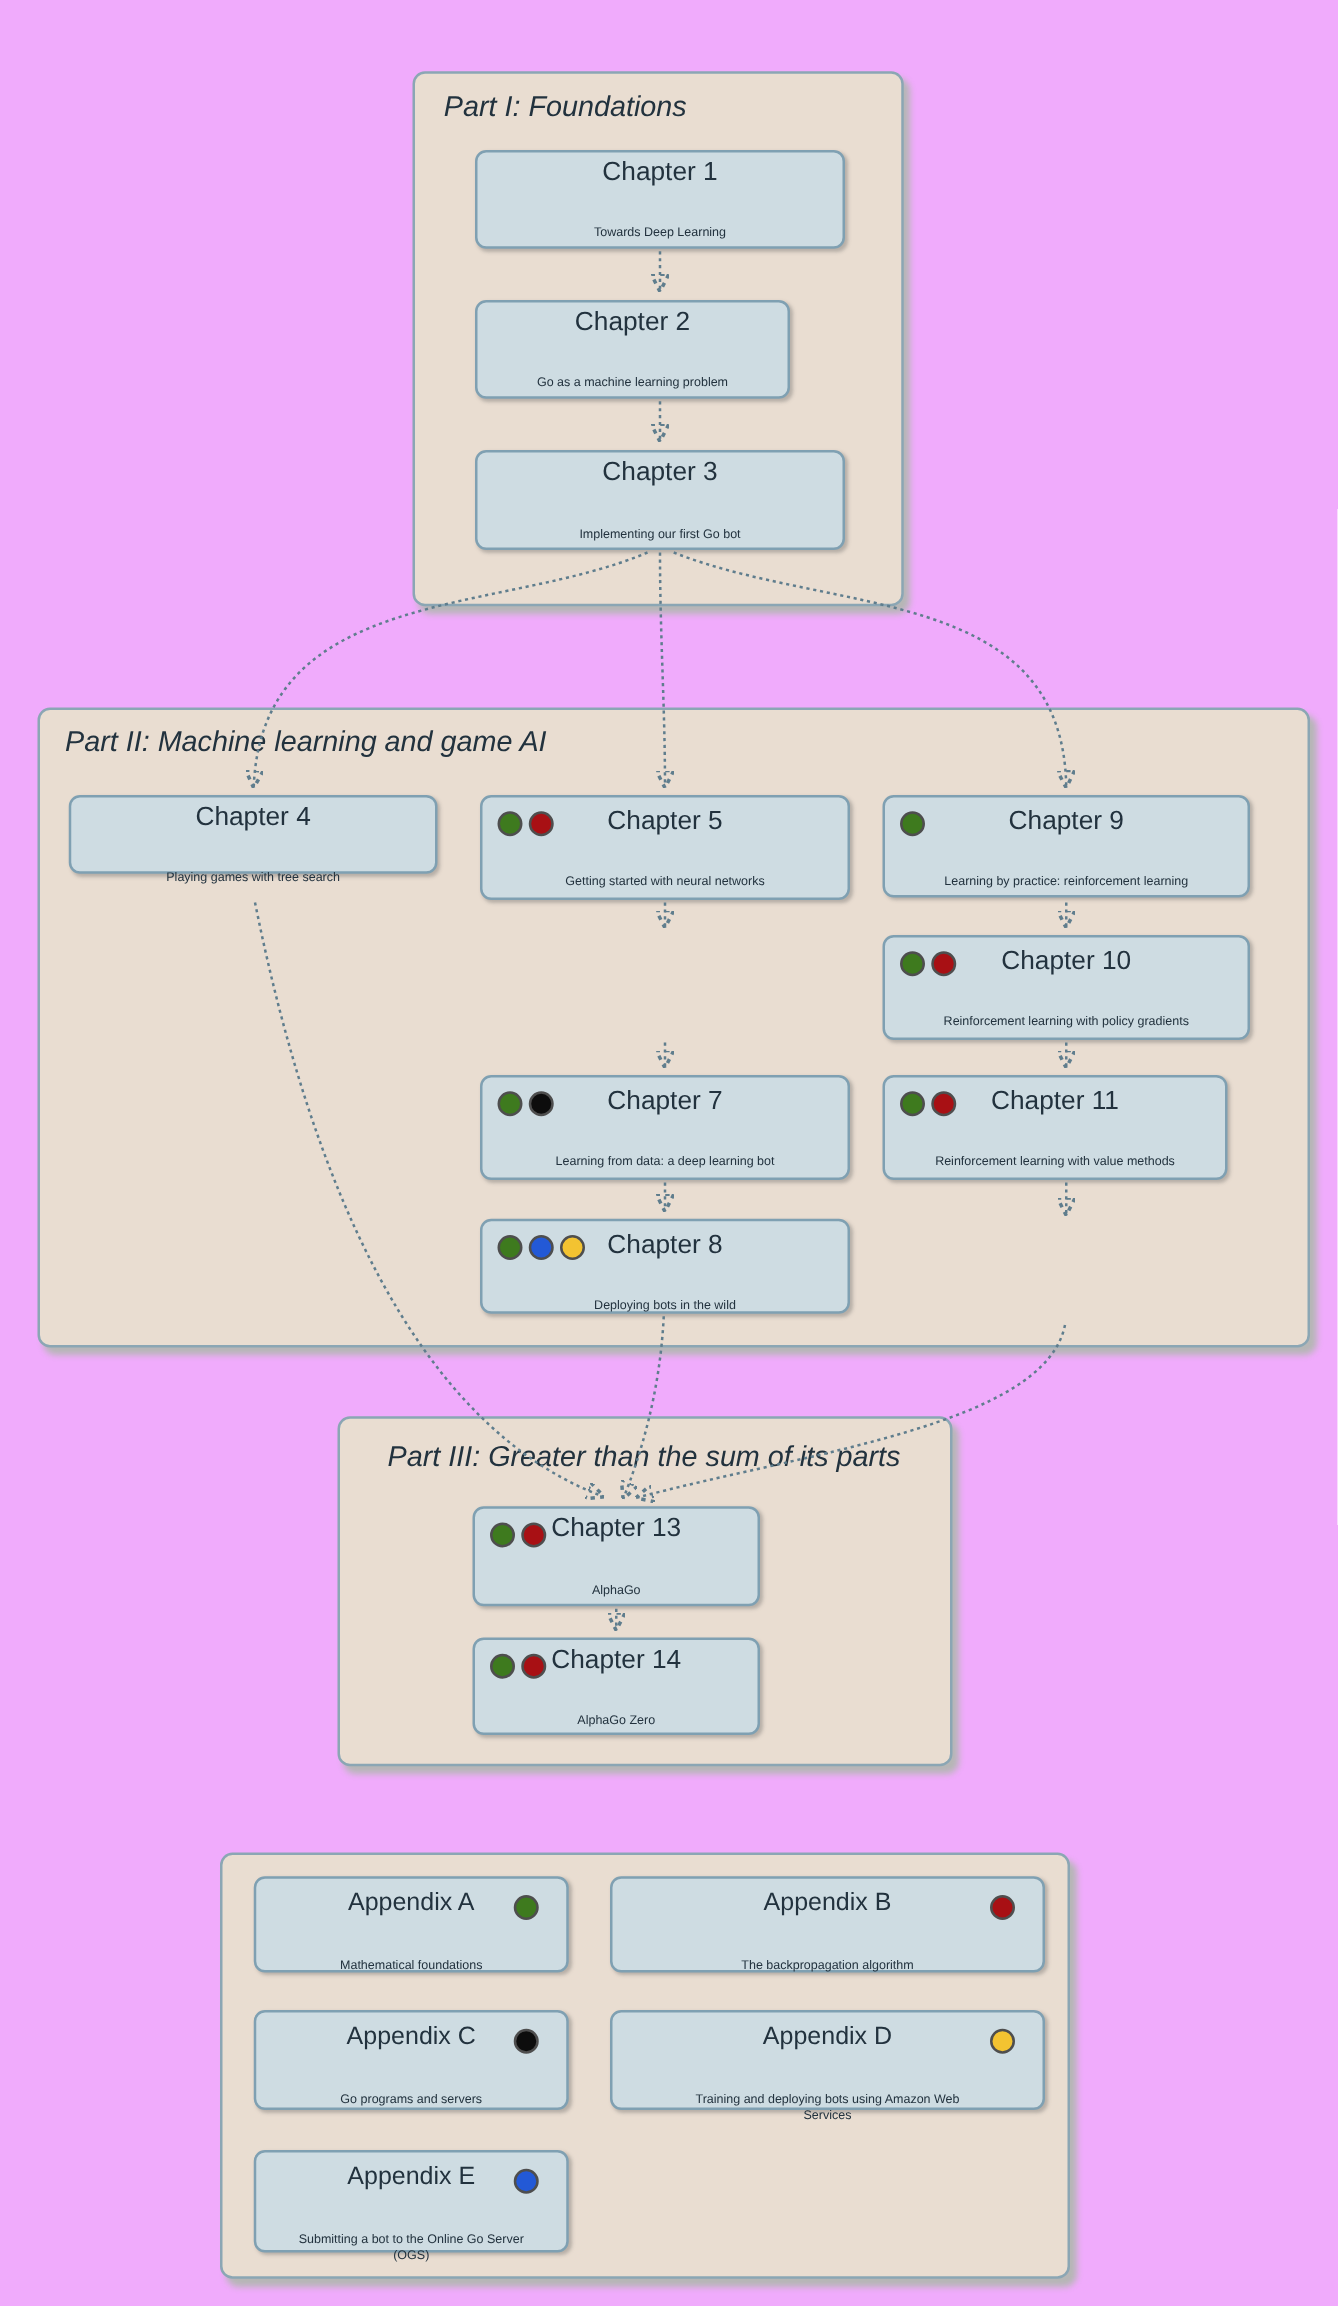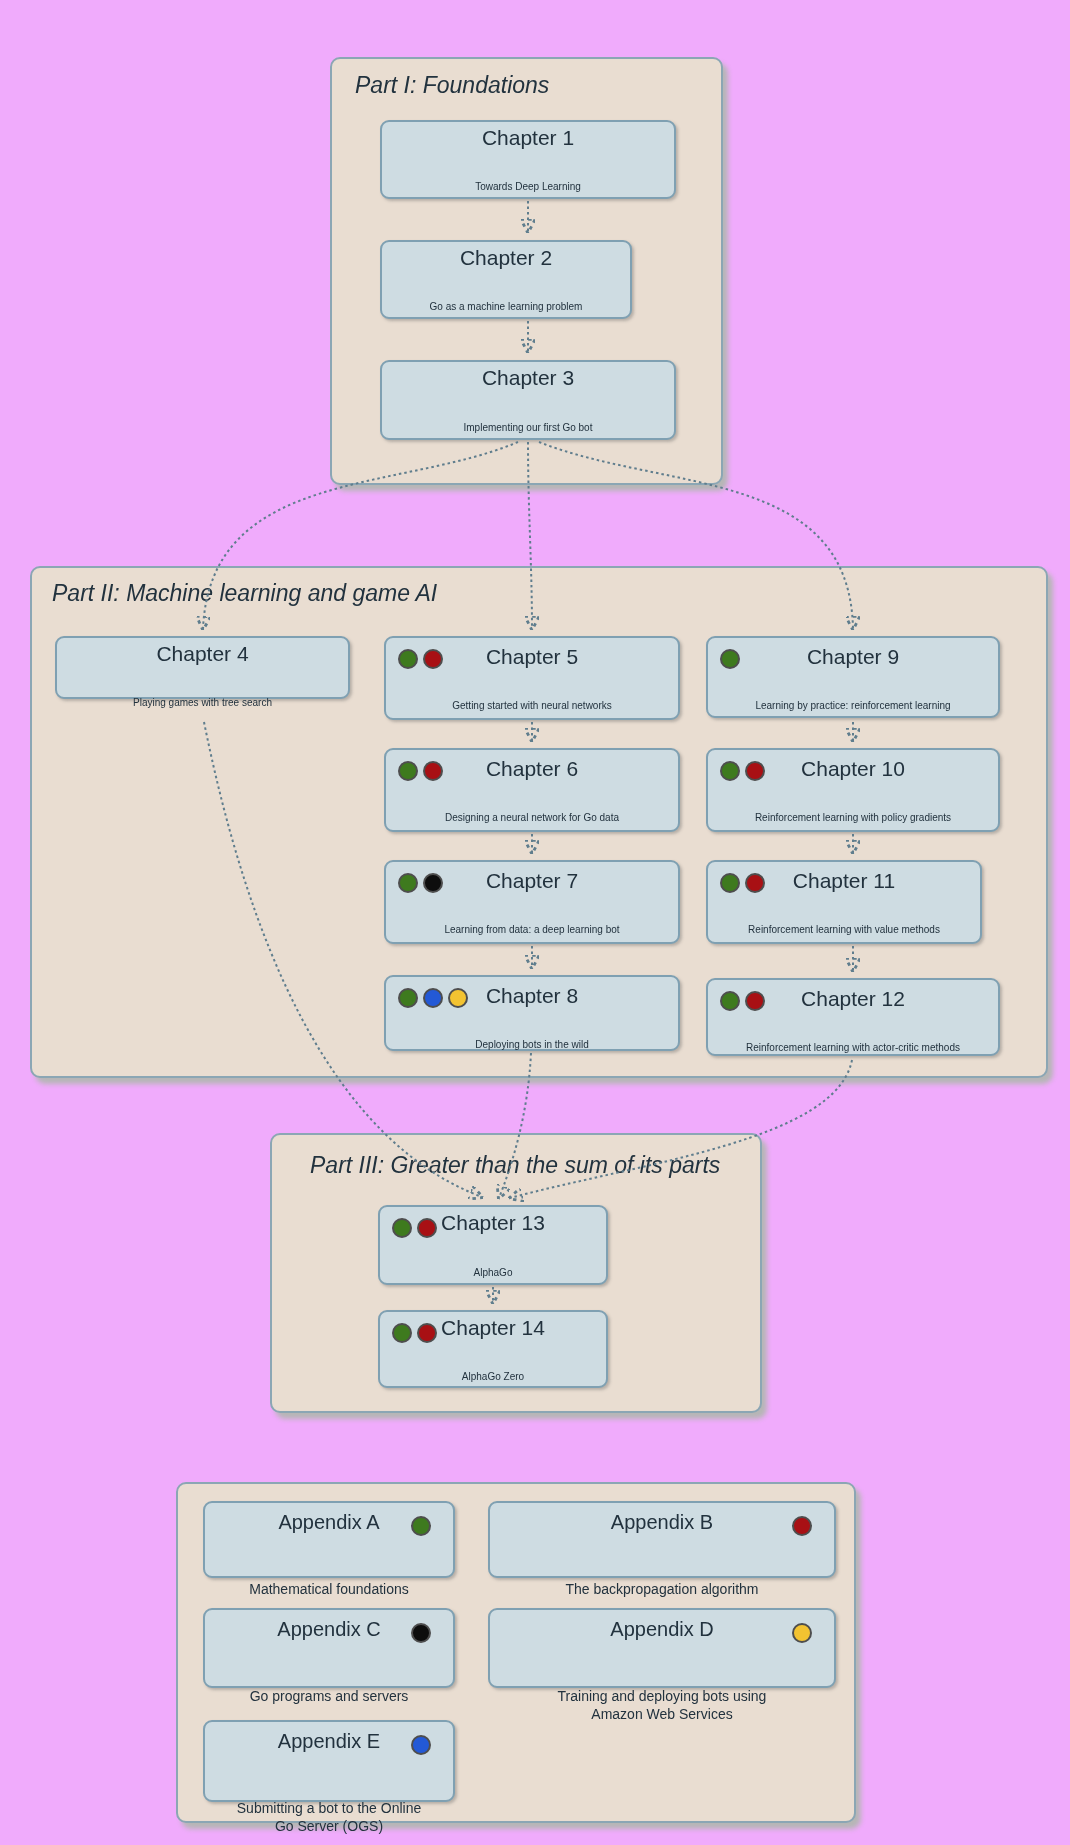--- a/index.html
+++ b/index.html
@@ -20,21 +20,21 @@
     position:absolute; z-index:2; background:#cedce2;
     border:2px solid #7fa0b2; border-radius:9px;
     box-shadow:2px 2px 3px rgba(90,90,90,.35);
     text-align:center; color:#22323e;gap:28px;
   }
   .v-spread { display:flex; flex-direction:column; justify-content:space-evenly; padding:4px 8px; }
   .v-tight  { display:flex; flex-direction:column; align-items:center; padding-top:7px; }
   .ch-title { font-size:21px; line-height:1.15; }
   .ch-sub   { font-size:10px; line-height:1.3; margin:2px auto 0; }
   .ap-title { font-size:20px; line-height:1.2; }
-  .ap-sub   { font-size:14px; line-height:1.3; margin:18px auto 0; }
+  .ap-sub   { font-size:10px; line-height:1.3; margin:4px auto 0; }
   .w215 { max-width:215px; }
   .w230 { max-width:230px; }
   .w200 { max-width:200px; }
 
   .dots { position:absolute; left:12px; top:11px; display:flex; gap:5px; z-index:4; }
   .dot  { width:20px; height:20px; border-radius:50%; border:2px solid #4e4e4e; display:inline-block; }
   .dot-right { position:absolute; right:22px; top:13px; z-index:4; }
 
   svg.links { position:absolute; left:0; top:0; z-index:5; pointer-events:none; }
   svg.links path { fill:none; stroke:#5f7d8d; stroke-width:2; stroke-dasharray:2.5 3; }
@@ -72,28 +72,20 @@
   </div>
 
   <div class="chapter v-tight" style="left:384px;top:636px;width:296px;height:84px">
     <span class="dots">
       <span class="dot" style="background-color: rgb(62, 122, 30);"></span>
       <span class="dot" style="background-color: rgb(168, 16, 20);"></span>
     </span>
     <div class="ch-title">Chapter 5</div>
     <div class="ch-sub w215">Getting started with neural networks</div>
   </div>
-  <div class="chapter v-tight" style="left:384px;top:748px;width:296px;height:84px">
-    <span class="dots">
-      <span class="dot" style="background-color: rgb(62, 122, 30);"></span>
-      <span class="dot" style="background-color: rgb(168, 16, 20);"></span>
-    </span>
-    <div class="ch-title">Chapter 6</div>
-    <div class="ch-sub w215">Designing a neural network for Go data</div>
-  </div>
   <div class="chapter v-tight" style="left:384px;top:860px;width:296px;height:84px">
     <span class="dots">
       <span class="dot" style="background-color: rgb(62, 122, 30);"></span>
       <span class="dot" style="background-color: rgb(13, 13, 13);"></span>
     </span>
     <div class="ch-title">Chapter 7</div>
     <div class="ch-sub w215">Learning from data: a deep learning bot</div>
   </div>
   <div class="chapter v-tight" style="left:384px;top:975px;width:296px;height:76px">
     <span class="dots">
@@ -120,28 +112,20 @@
     <div class="ch-title">Chapter 10</div>
     <div class="ch-sub w215">Reinforcement learning with policy gradients</div>
   </div>
   <div class="chapter v-tight" style="left:706px;top:860px;width:276px;height:84px">
     <span class="dots">
       <span class="dot" style="background-color: rgb(62, 122, 30);"></span>
       <span class="dot" style="background-color: rgb(168, 16, 20);"></span>
     </span>
     <div class="ch-title">Chapter 11</div>
     <div class="ch-sub w215">Reinforcement learning with value methods</div>
-  </div>
-  <div class="chapter v-tight" style="left:706px;top:978px;width:294px;height:78px">
-    <span class="dots">
-      <span class="dot" style="background-color: rgb(62, 122, 30);"></span>
-      <span class="dot" style="background-color: rgb(168, 16, 20);"></span>
-    </span>
-    <div class="ch-title">Chapter 12</div>
-    <div class="ch-sub w215">Reinforcement learning with actor-critic methods</div>
   </div>
 
   <div class="chapter v-spread" style="left:378px;top:1205px;width:230px;height:80px">
     <span class="dots">
       <span class="dot" style="background-color: rgb(62, 122, 30);"></span>
       <span class="dot" style="background-color: rgb(168, 16, 20);"></span>
     </span>
     <div class="ch-title">Chapter 13</div>
     <div class="ch-sub">AlphaGo</div>
   </div>

